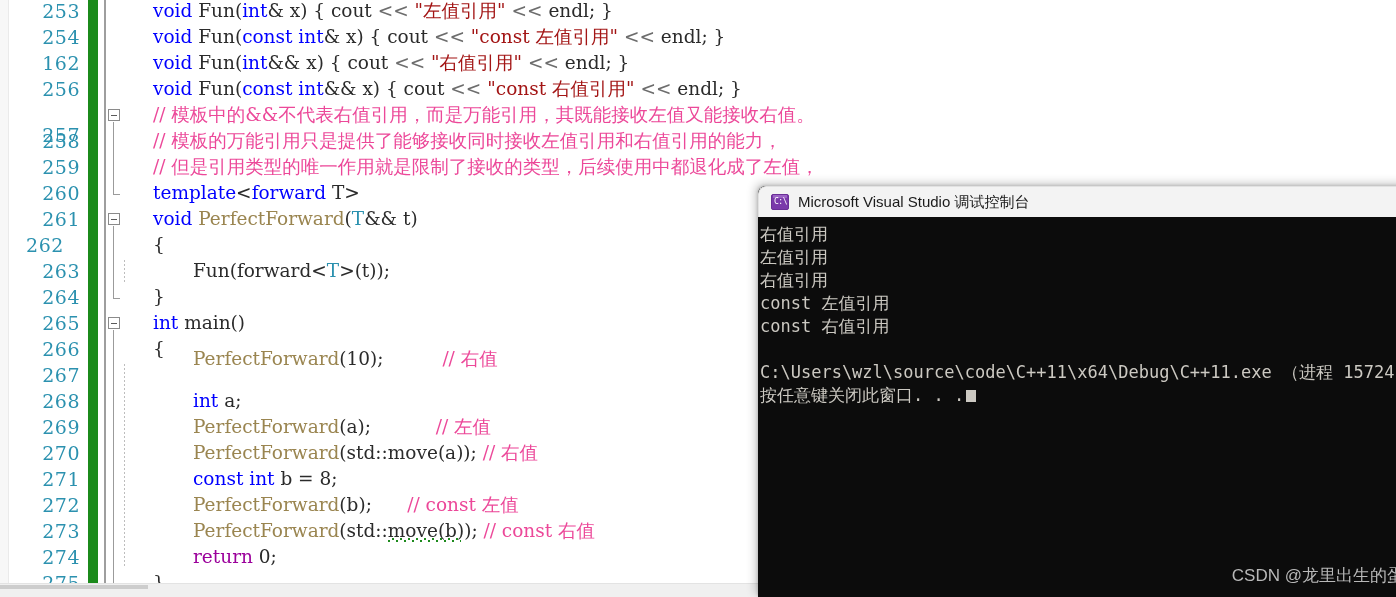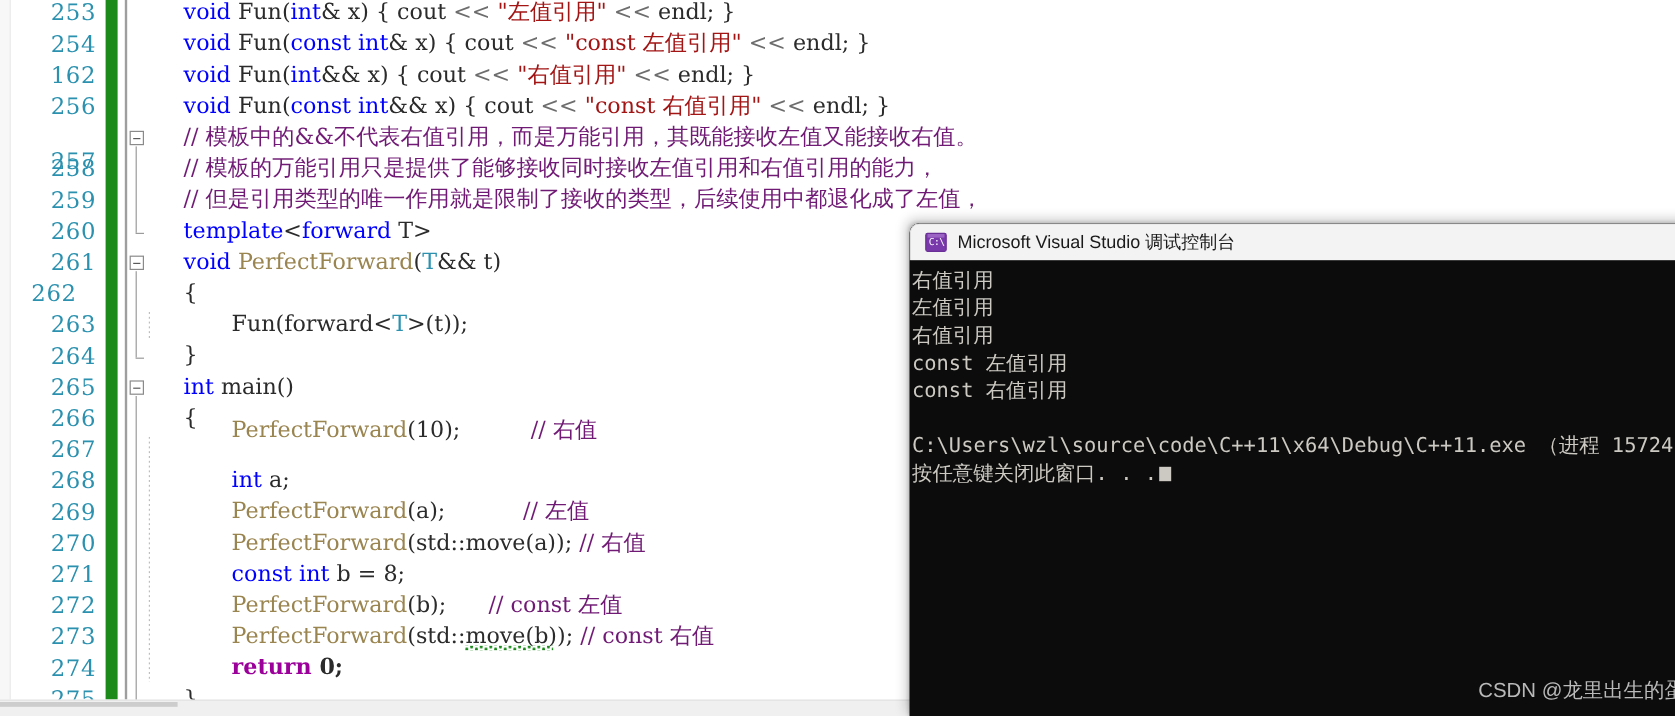--- a/index.html
+++ b/index.html
@@ -72,21 +72,21 @@
   .indent-dot {
     position: absolute; left: 18px; width: 1px;
     background-image: linear-gradient(to bottom, #bdbdbd 0 2px, transparent 2px 4px);
     background-size: 1px 4px;
   }
 
   
   .kw   { color: #0000ff; }   
   .type { color: #2b91af; }   
   .str  { color: #a31515; }   
-  .cmt  { color: #701a75; }   
+  .cmt  { color: #ec4899; }   
   .fn   { color: #9a8550; }   
   .ret  { color: #9b009b; }   
   .pl   { color: #2b2b2b; }   
   .op   { color: #6d6d6d; }   
 
   .squiggle {
     position: absolute; height: 4px; width: 74px;
     background-image:
       radial-gradient(circle at 2px 3px, #1d8a1d 1.2px, transparent 1.4px),
       radial-gradient(circle at 6px 1px, #1d8a1d 1.2px, transparent 1.4px);
@@ -206,21 +206,21 @@
         <div class="row" style="top: 284px;"><span class="code-text" style="padding-left: 0px;"><span class="pl">}</span></span></div>
         <div class="row" style="top: 310px;"><div class="fold"></div><span class="code-text" style="padding-left: 0px;"><span class="kw">int</span><span class="pl"> </span><span class="pl">main</span><span class="pl">()</span></span></div>
         <div class="row" style="top: 336px;"><span class="code-text" style="padding-left: 0px;"><span class="pl">{</span></span></div>
         <div class="row" style="top: 346px;"><span class="code-text" style="padding-left: 40px;"><span class="fn">PerfectForward</span><span class="pl">(10);</span><span class="pl">          </span><span class="cmt">// 右值</span></span></div>
         <div class="row" style="top: 388px;"><span class="code-text" style="padding-left: 40px;"><span class="kw">int</span><span class="pl"> a;</span></span></div>
         <div class="row" style="top: 414px;"><span class="code-text" style="padding-left: 40px;"><span class="fn">PerfectForward</span><span class="pl">(a);</span><span class="pl">           </span><span class="cmt">// 左值</span></span></div>
         <div class="row" style="top: 440px;"><span class="code-text" style="padding-left: 40px;"><span class="fn">PerfectForward</span><span class="pl">(std::move(a)); </span><span class="cmt">// 右值</span></span></div>
         <div class="row" style="top: 466px;"><span class="code-text" style="padding-left: 40px;"><span class="kw">const int</span><span class="pl"> b = 8;</span></span></div>
         <div class="row" style="top: 492px;"><span class="code-text" style="padding-left: 40px;"><span class="fn">PerfectForward</span><span class="pl">(b);</span><span class="pl">      </span><span class="cmt">// const 左值</span></span></div>
         <div class="row" style="top: 518px;"><span class="code-text" style="padding-left: 40px;"><span class="fn">PerfectForward</span><span class="pl">(std::move(b)); </span><span class="cmt">// const 右值</span></span><div class="squiggle" style="left: 281px; top: 20px;"></div></div>
-        <div class="row" style="top: 544px; font-weight: bold;"><span class="code-text" style="padding-left: 40px;"><span class="ret">return</span><span class="pl"> 0;</span></span></div>
+        <div class="row" style="top: 544px;"><span class="code-text" style="padding-left: 40px;"><span class="ret">return</span><span class="pl"> 0;</span></span></div>
         <div class="row" style="top: 570px;"><span class="code-text" style="padding-left: 0px;"><span class="pl">}</span></span></div>
         <div class="guide-v" style="top: 122px; height: 72px;"></div>
         <div class="guide-end" style="top: 194px;"></div>
         <div class="guide-v" style="top: 226px; height: 72px;"></div>
         <div class="guide-end" style="top: 298px;"></div>
         <div class="guide-v" style="top: 330px; height: 254px;"></div>
         <div class="indent-dot" style="left: 18px; top: 260px; height: 22px;"></div>
         <div class="indent-dot" style="left: 18px; top: 364px; height: 204px;"></div>
       </div>
   </div>

